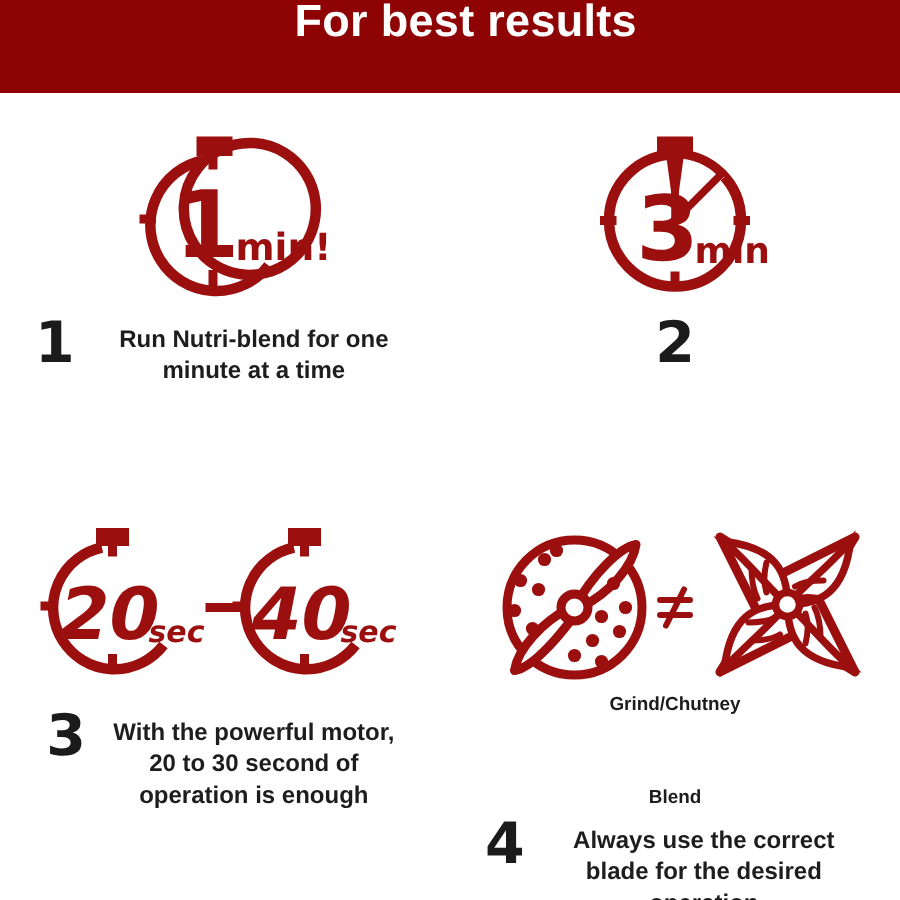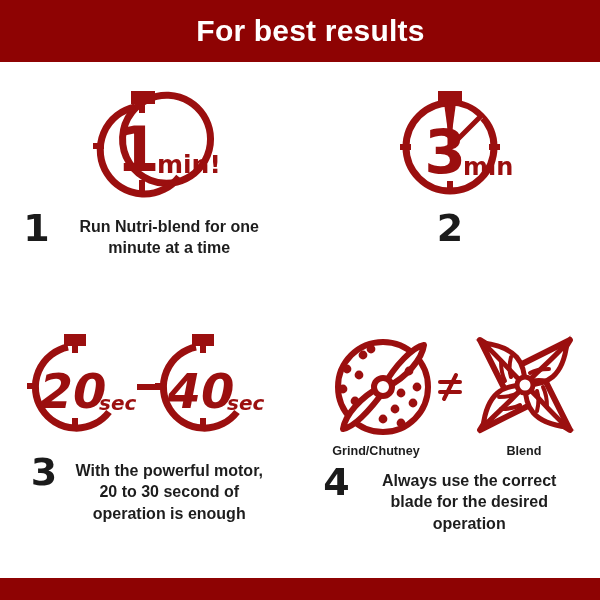--- a/index.html
+++ b/index.html
@@ -13,21 +13,21 @@
   #page{
     position:absolute;inset:0;
     display:flex;flex-direction:column;
     background:#ffffff;
   }
 
   
   .header{
     height:62px;
     background:#8e0303;
-    display:flex;align-items:center;justify-content:center;
+    display:flex;justify-content:center;
     flex:0 0 auto;
     padding-left:21px;
   }
   .header-title{
     color:#ffffff;
     font-size:30px;
     font-weight:700;
     letter-spacing:.2px;
     line-height:1;
     white-space:nowrap;
@@ -82,20 +82,21 @@
     max-width:215px;
     padding-top:6px;
   }
   .step-text.left-ish{max-width:200px;}
 
   .blade-labels{
     display:flex;
     justify-content:center;
     gap:48px;
     margin-top:-4px;
+    flex-direction:column;
   }
   .blade-label{
     font-size:12.6px;
     font-weight:600;
     color:#1d1d1d;
     text-align:center;
     width:100px;
   }
 
   

